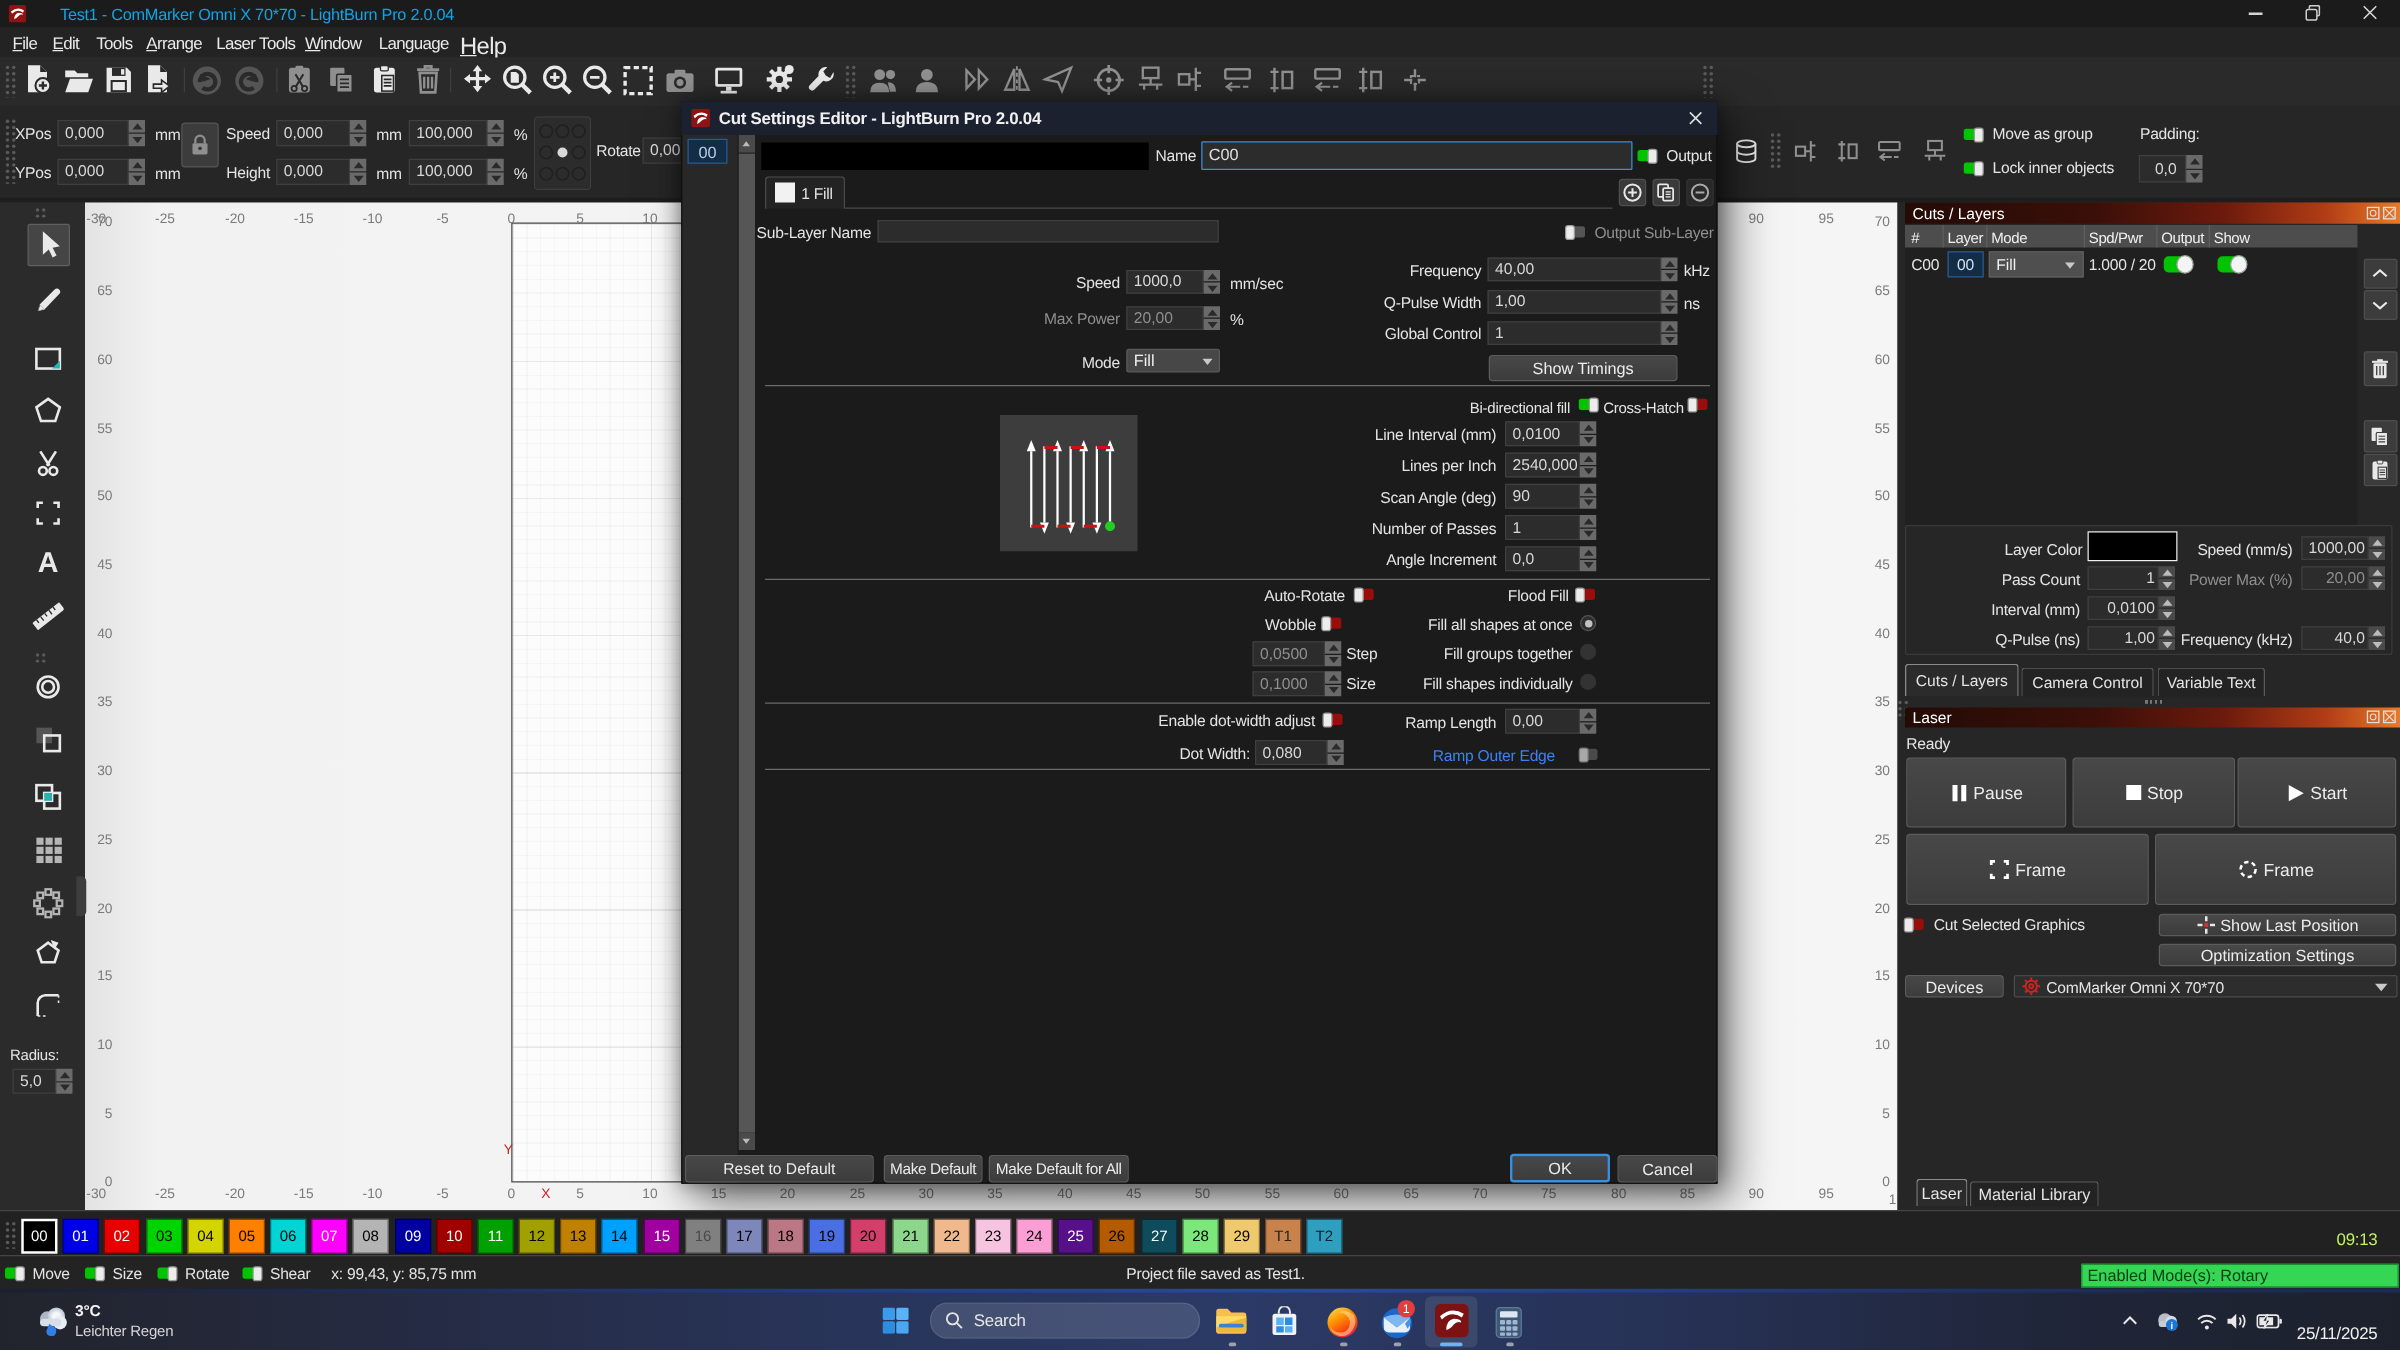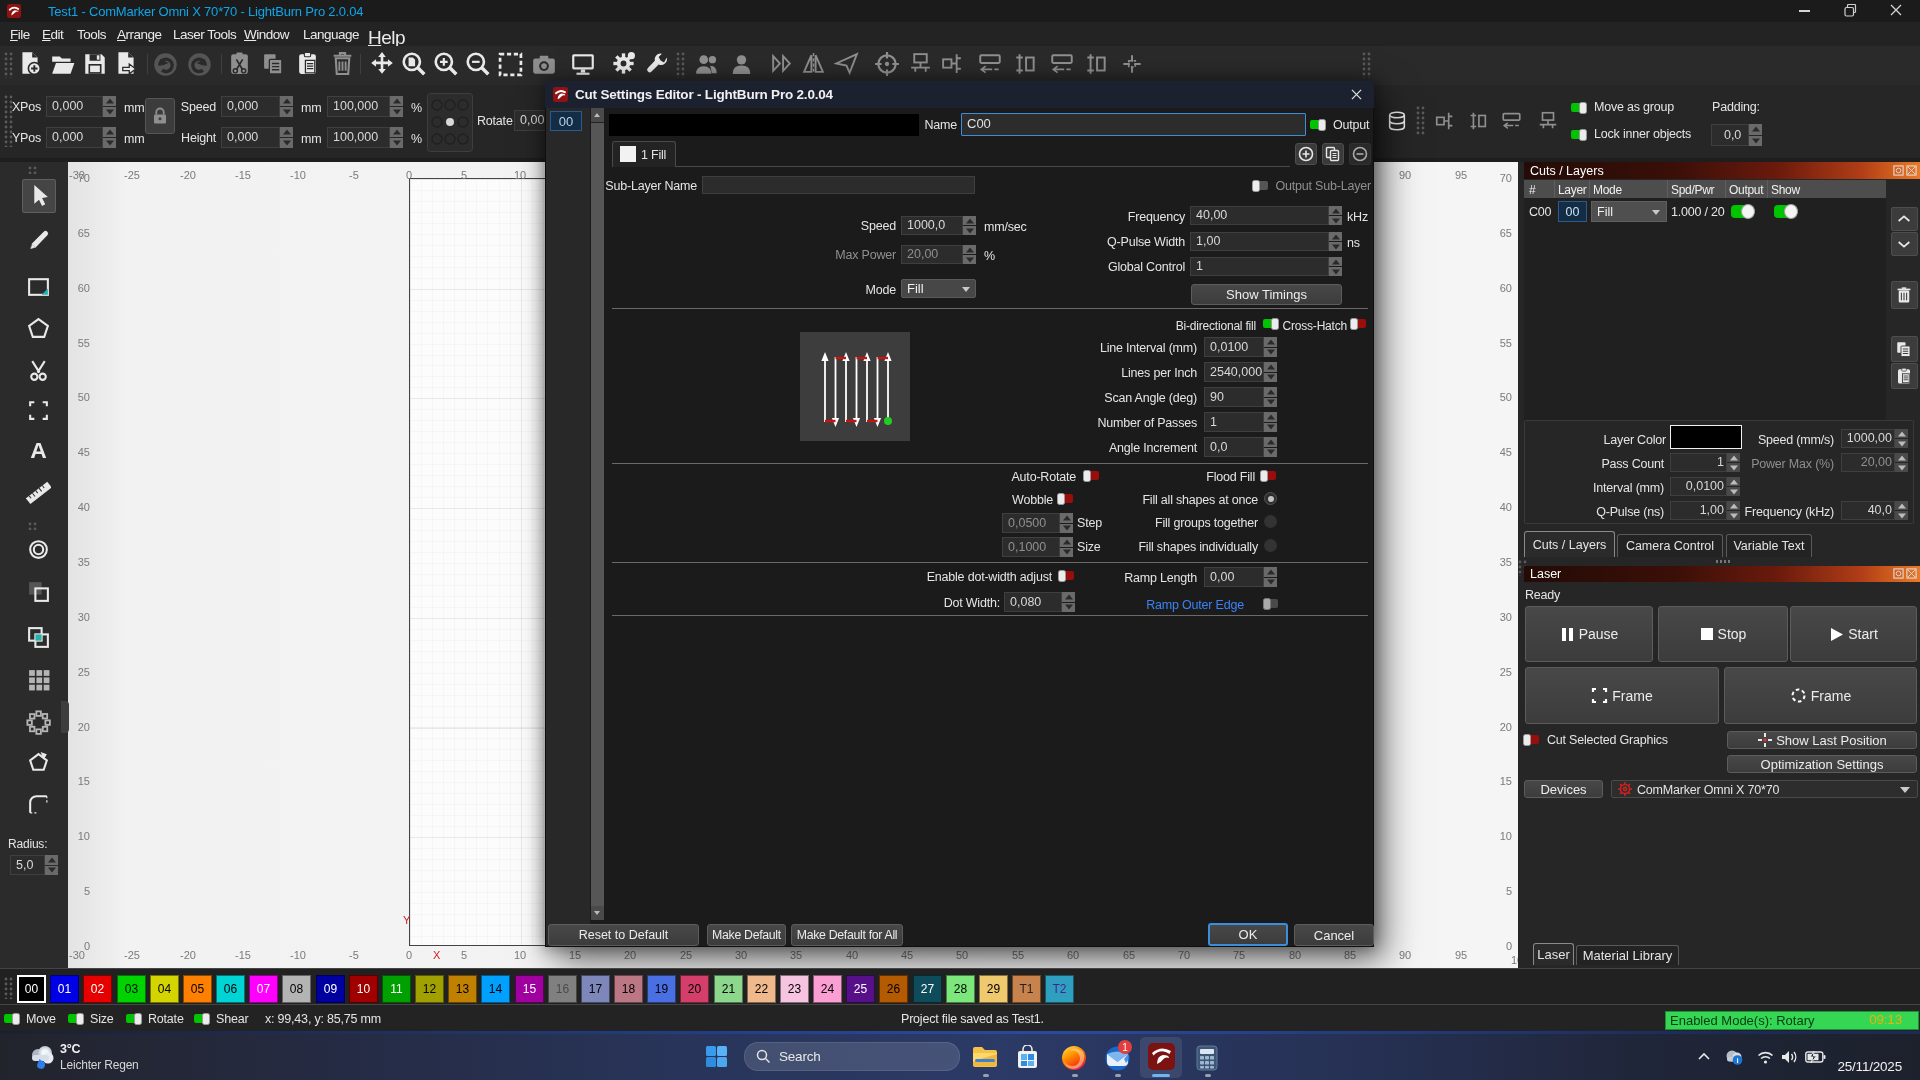--- a/index.html
+++ b/index.html
@@ -1018,21 +1018,21 @@
 <div class="sw" style="left:714px;top:975px;background:#8cd78c;color:#000;border:1px solid rgba(0,0,0,0.45)">21</div>
 <div class="sw" style="left:747px;top:975px;background:#f0b98d;color:#000;border:1px solid rgba(0,0,0,0.45)">22</div>
 <div class="sw" style="left:780px;top:975px;background:#f6c4e1;color:#000;border:1px solid rgba(0,0,0,0.45)">23</div>
 <div class="sw" style="left:813px;top:975px;background:#fa9ed4;color:#000;border:1px solid rgba(0,0,0,0.45)">24</div>
 <div class="sw" style="left:846px;top:975px;background:#571089;color:#fff;border:1px solid rgba(0,0,0,0.45)">25</div>
 <div class="sw" style="left:879px;top:975px;background:#b45a00;color:#000;border:1px solid rgba(0,0,0,0.45)">26</div>
 <div class="sw" style="left:913px;top:975px;background:#0e4c5c;color:#fff;border:1px solid rgba(0,0,0,0.45)">27</div>
 <div class="sw" style="left:946px;top:975px;background:#7ce87c;color:#000;border:1px solid rgba(0,0,0,0.45)">28</div>
 <div class="sw" style="left:979px;top:975px;background:#eec96e;color:#000;border:1px solid rgba(0,0,0,0.45)">29</div>
 <div class="sw" style="left:1012px;top:975px;background:#c8824b;color:#222;border:1px solid rgba(0,0,0,0.45)">T1</div>
-<div class="sw" style="left:1045px;top:975px;background:#2f9fc0;color:#4c1d95;border:1px solid rgba(0,0,0,0.45)">T2</div>
+<div class="sw" style="left:1045px;top:975px;background:#2f9fc0;color:#0f172a;border:1px solid rgba(0,0,0,0.45)">T2</div>
 <div class="ab" style="left:0;top:1004px;width:1920px;height:29px;background:#232323;border-top:1px solid #454545"></div>
 <div class="tg tgon" style="left:4px;top:1014px">
       <i></i>
     </div>
 <div class="lbl" style="left:26px;top:1013px">Move</div>
 <div class="tg tgon" style="left:68px;top:1014px">
       <i></i>
     </div>
 <div class="lbl" style="left:90px;top:1013px">Size</div>
 <div class="tg tgon" style="left:126px;top:1014px">
@@ -1153,14 +1153,14 @@
 <svg class="ab" style="left:1781px;top:1050px" width="18" height="14" viewBox="0 0 18 14">
 <path d="M1 5 h3 l4-4 v12 l-4-4 h-3 z" fill="#e8e8e8"></path>
 <path d="M10.5 4 a5 5 0 0 1 0 6 M13 2 a8 8 0 0 1 0 10" fill="none" stroke="#e8e8e8" stroke-width="1.4"></path>
     </svg>
 <svg class="ab" style="left:1805px;top:1051px" width="21" height="12" viewBox="0 0 21 12">
 <rect x="0.8" y="1" width="17" height="10" rx="2" fill="none" stroke="#e8e8e8" stroke-width="1.4"></rect>
       <rect x="18.5" y="4" width="2" height="4" rx="1" fill="#e8e8e8"></rect>
 <rect x="2.5" y="2.8" width="11" height="6.4" fill="#e8e8e8"></rect>
       <path d="M9 0 l-4 6 h3 l-2 6 5.5-7 h-3 z" fill="#1d2330" stroke="#e8e8e8" stroke-width="1"></path>
     </svg>
-<div class="lblr" style="left:1902px;top:1013px;font-size:13.5px;color:#eab308">09:13</div>
+<div class="lblr" style="left:1902px;top:985px;font-size:13.5px;color:#bef264">09:13</div>
 <div class="lblr" style="left:1902px;top:1060px;font-size:13.5px;color:#f0f0f0">25/11/2025</div>
 </div>
 </body></html>

